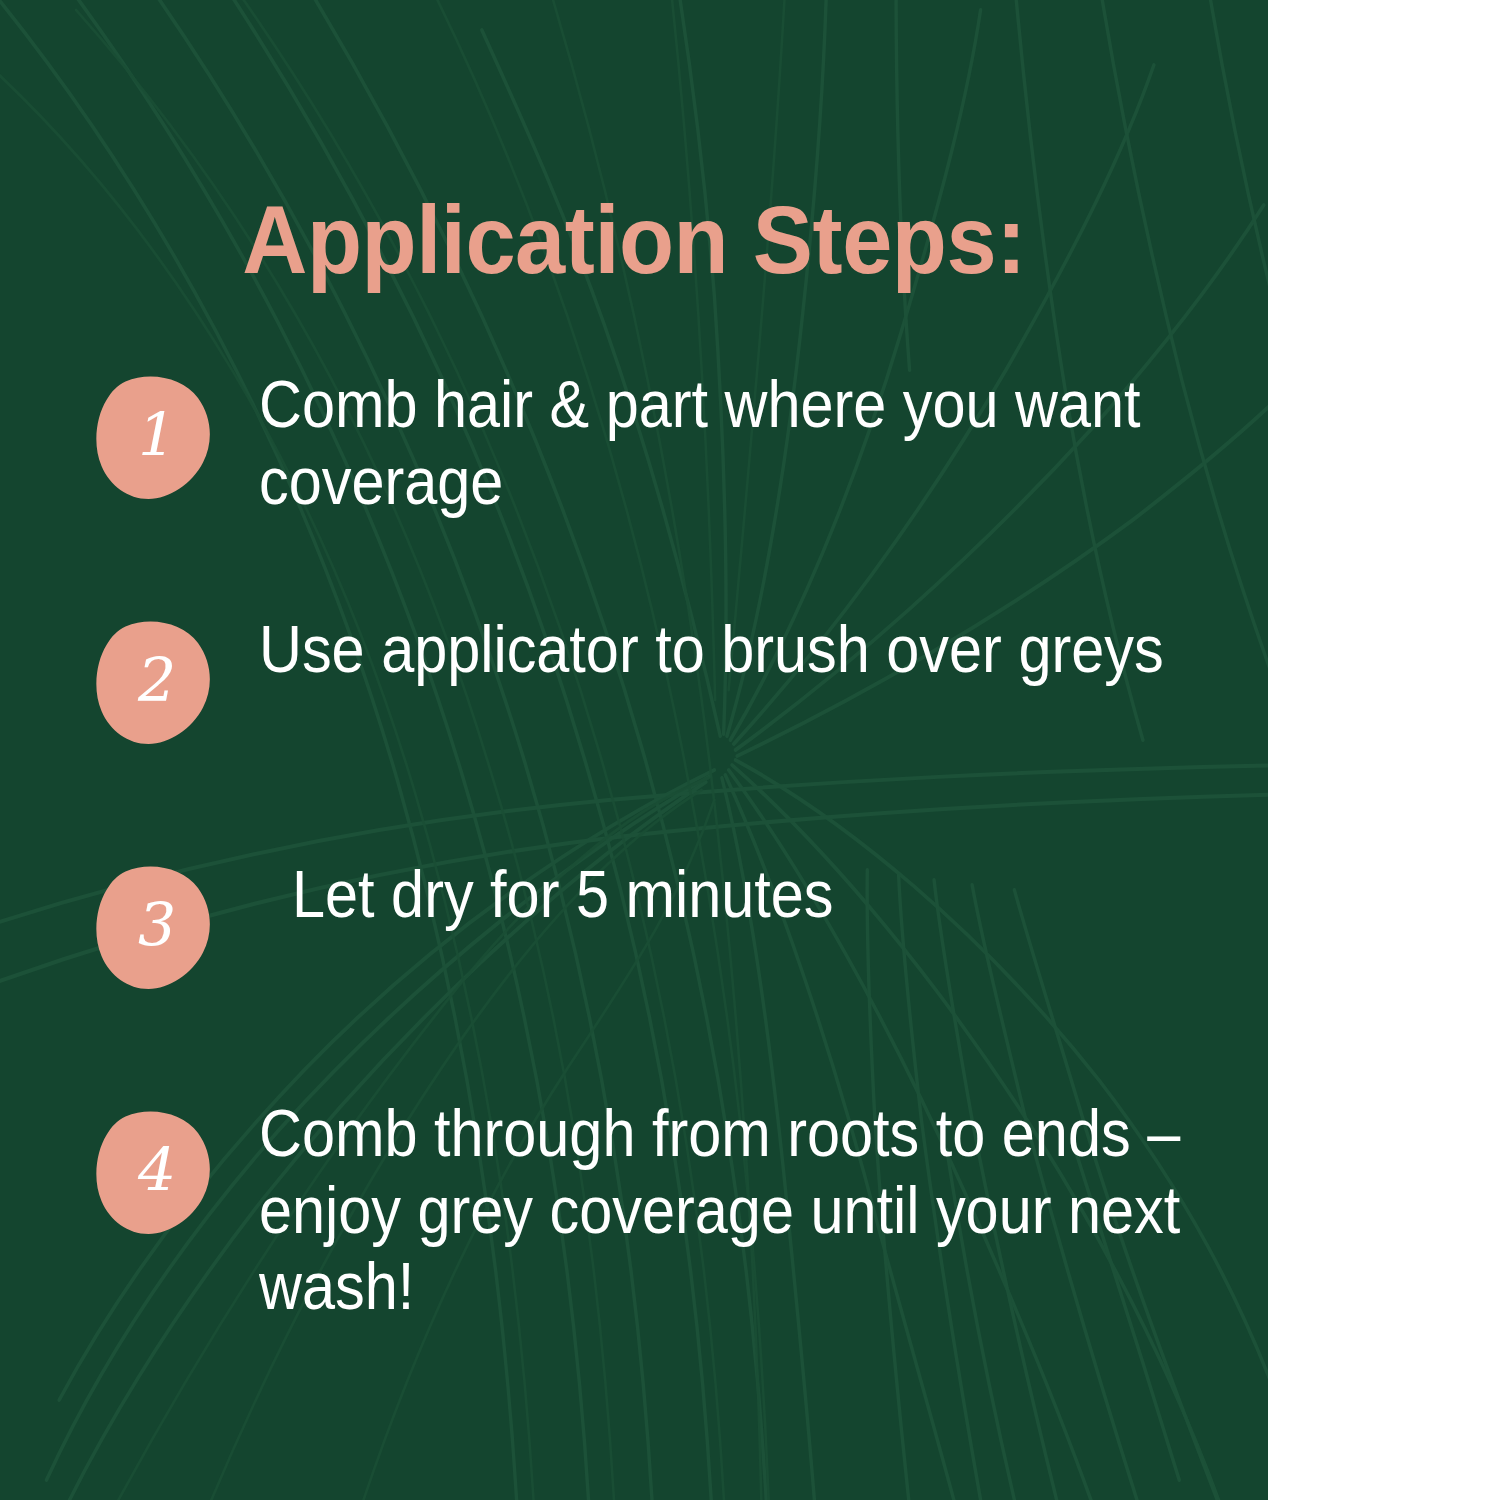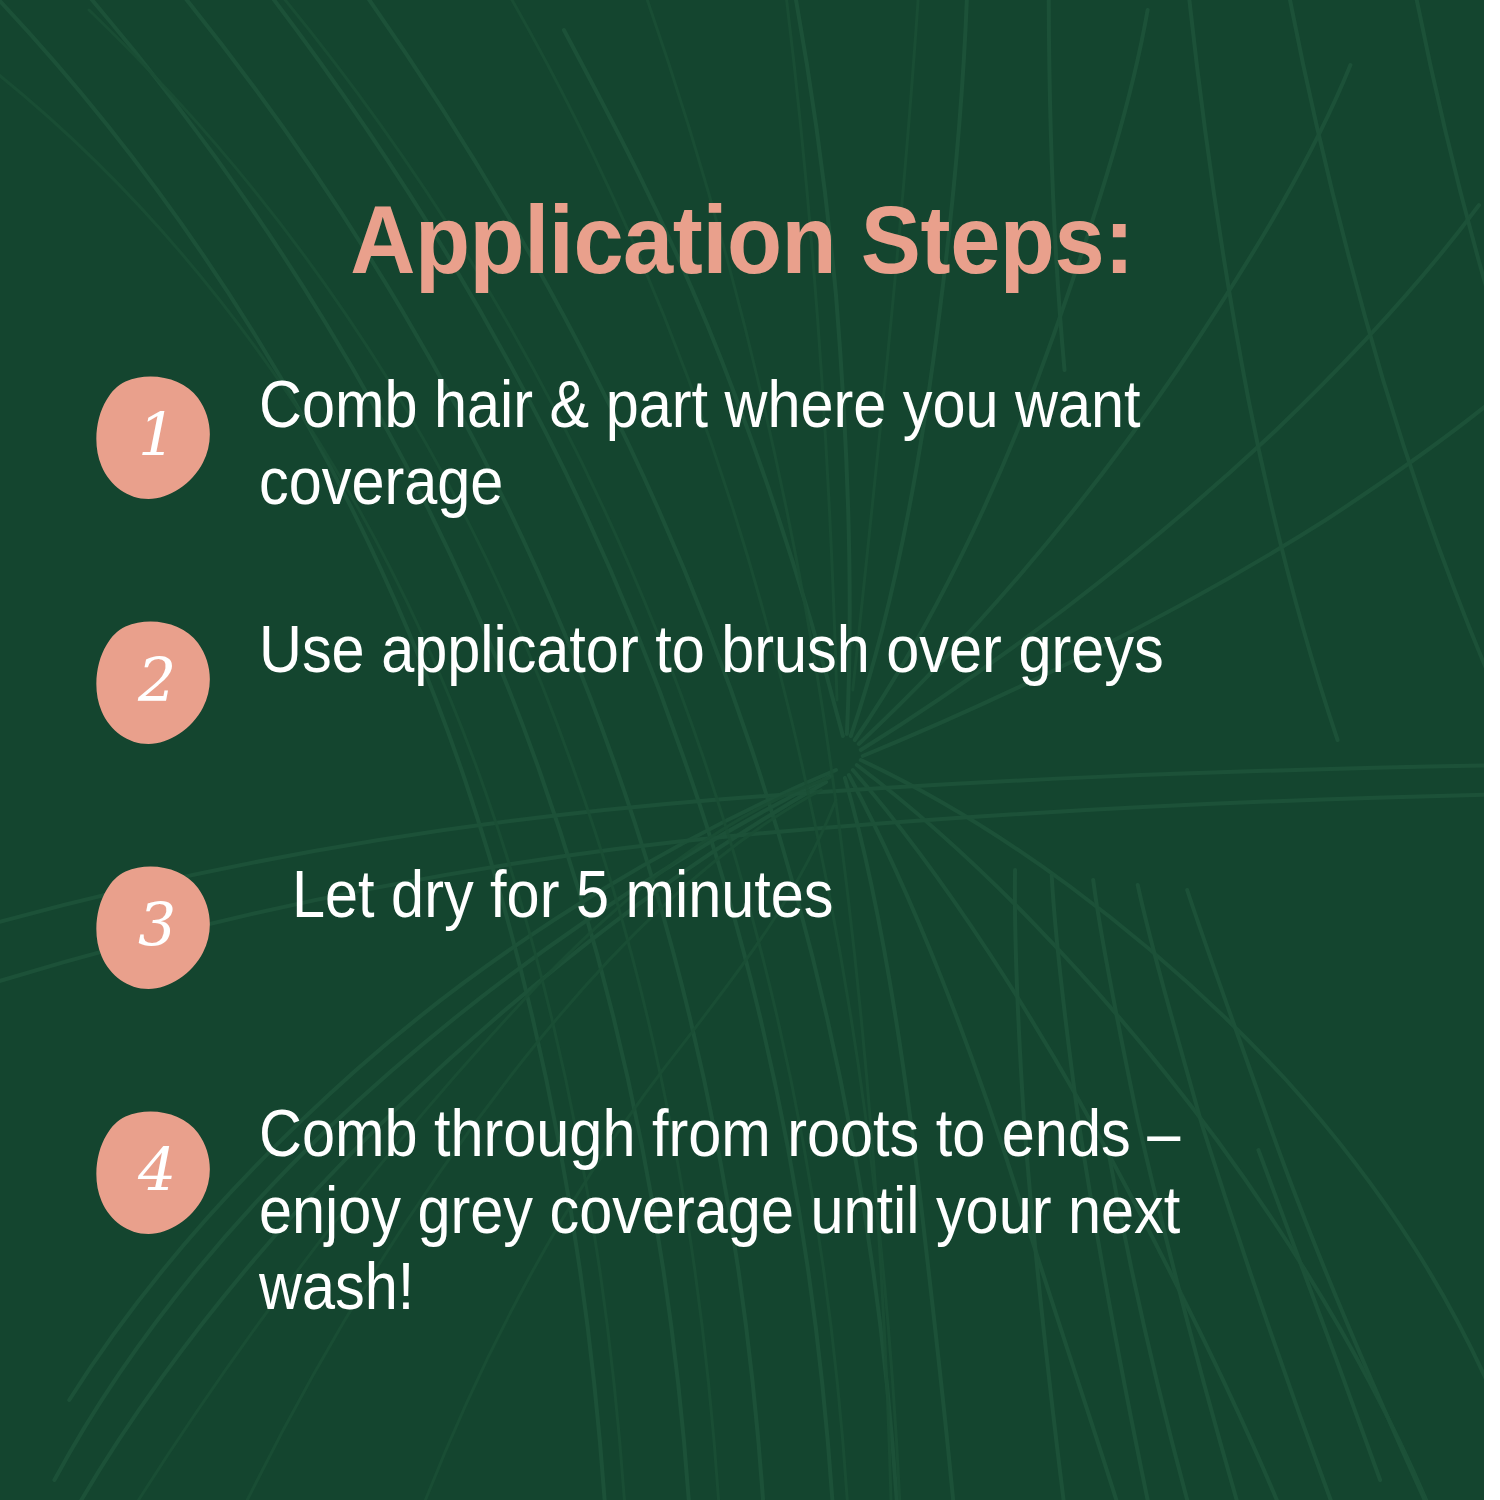--- a/index.html
+++ b/index.html
@@ -5,21 +5,21 @@
 <style>
   html, body {
     margin: 0;
     padding: 0;
     background: #ffffff;
   }
   * { box-sizing: border-box; }
 
   #poster {
     position: relative;
-    width: 1484px;
+    width: 1268px;
     height: 1500px;
     overflow: hidden;
     background: #14452f;
     font-family: "Liberation Sans", "DejaVu Sans", sans-serif;
     user-select: none;
   }
 
   
   #bg-texture {
     position: absolute;

